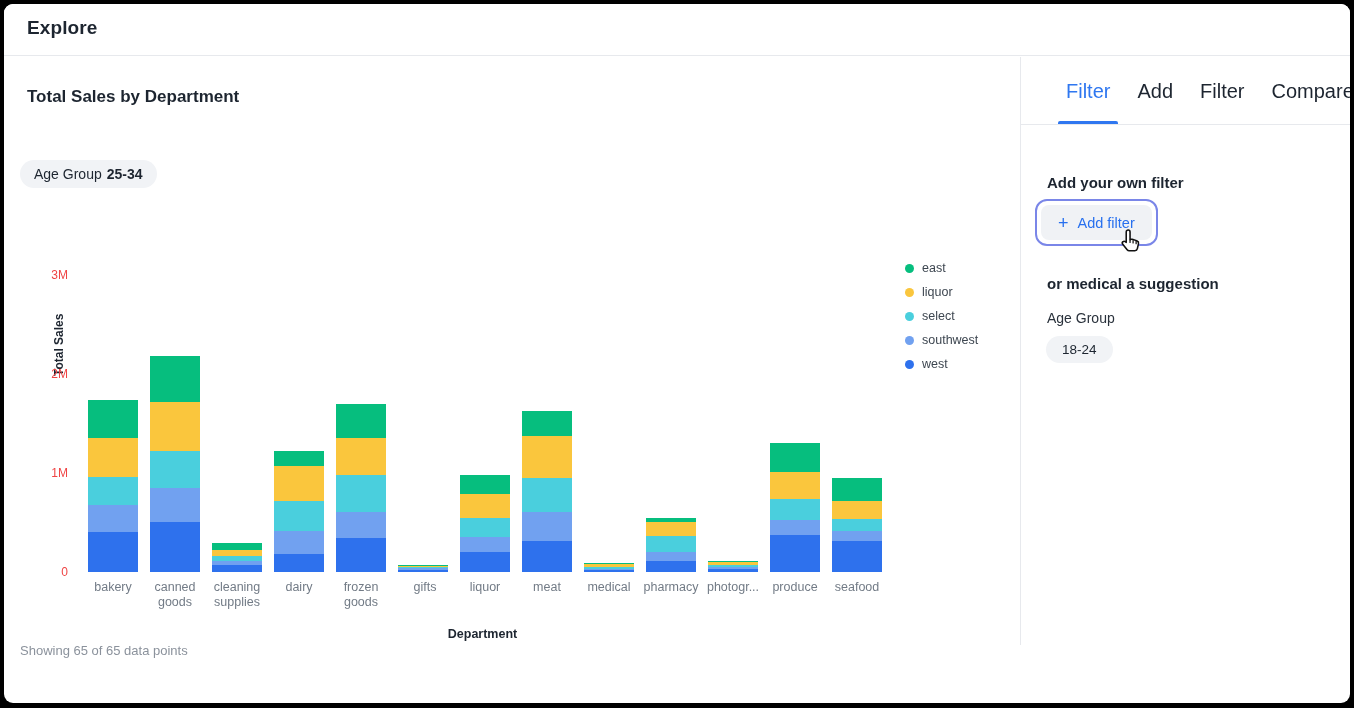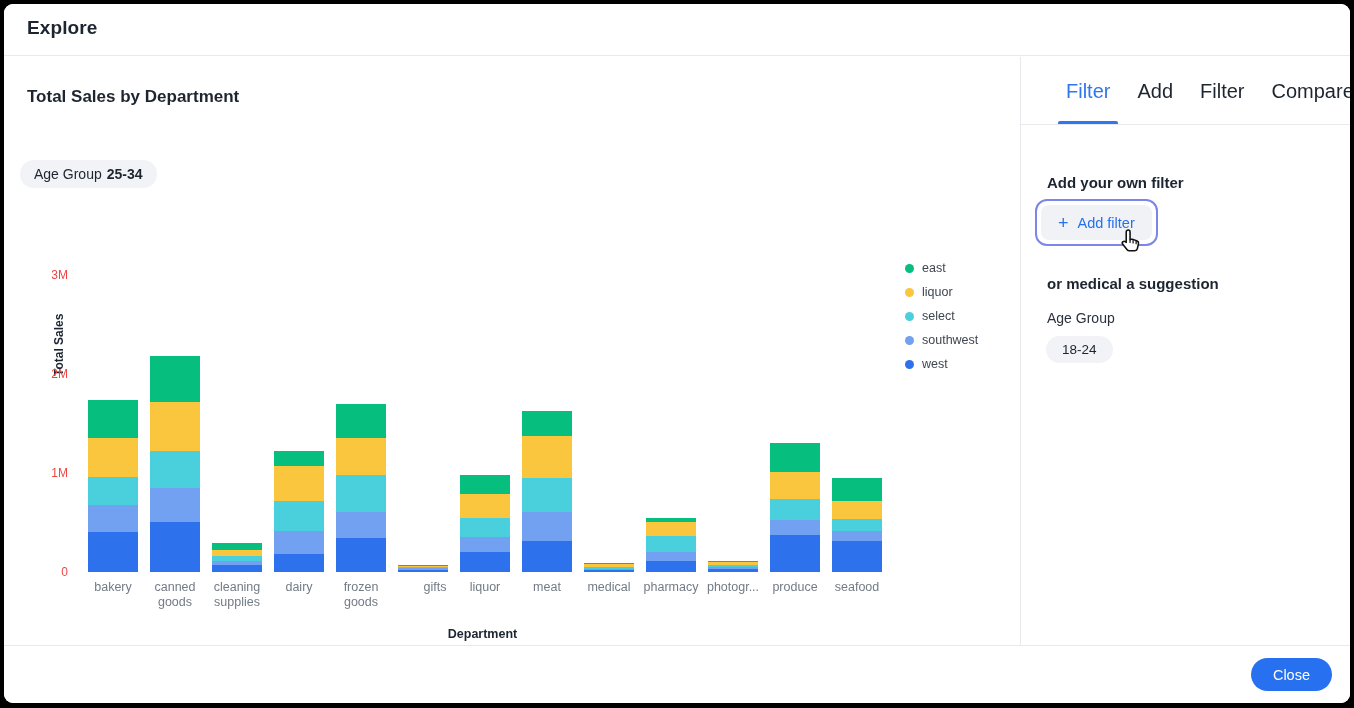--- a/index.html
+++ b/index.html
@@ -146,21 +146,21 @@
           <div class="seg" style="height: 34px; background: rgb(6, 190, 126);"></div>
         </div>
         <div class="xlab" style="left: 254px; top: 317px;">frozen goods</div>
         <div class="bar" style="left: 323px; width: 50px;">
           <div class="seg" style="height: 2px; background: rgb(46, 113, 237);"></div>
           <div class="seg" style="height: 2px; background: rgb(113, 161, 240);"></div>
           <div class="seg" style="height: 1px; background: rgb(74, 207, 221);"></div>
           <div class="seg" style="height: 1px; background: rgb(250, 198, 61);"></div>
           <div class="seg" style="height: 1px; background: rgb(6, 190, 126);"></div>
         </div>
-        <div class="xlab" style="left: 328px; top: 317px;">gifts</div>
+        <div class="xlab" style="left: 318px; top: 317px;">gifts</div>
         <div class="bar" style="left: 385px; width: 50px;">
           <div class="seg" style="height: 20px; background: rgb(46, 113, 237);"></div>
           <div class="seg" style="height: 15px; background: rgb(113, 161, 240);"></div>
           <div class="seg" style="height: 19px; background: rgb(74, 207, 221);"></div>
           <div class="seg" style="height: 24px; background: rgb(250, 198, 61);"></div>
           <div class="seg" style="height: 19px; background: rgb(6, 190, 126);"></div>
         </div>
         <div class="xlab" style="left: 378px; top: 317px;">liquor</div>
         <div class="bar" style="left: 447px; width: 50px;">
           <div class="seg" style="height: 31px; background: rgb(46, 113, 237);"></div>
@@ -259,17 +259,14 @@
     <svg class="cursor-icon" viewBox="0 0 24 24">
       <path d="M8.2 2.6c0-.95.77-1.7 1.7-1.7.94 0 1.7.75 1.7 1.7v6.9l1.2-.35c.45-.13 1-.1 1.4.06l3.7 1.5c.9.37 1.42 1.33 1.2 2.28l-1 4.5c-.23 1.05-1.15 1.8-2.22 1.8h-5.1c-.68 0-1.33-.3-1.76-.83l-3.9-4.8c-.58-.72-.48-1.77.23-2.35.58-.48 1.4-.5 2-.06l.85.63V2.6z" fill="#fff" stroke="#111" stroke-width="1.4" stroke-linejoin="round"></path>
       <path d="M11.6 12v-2.2M14.3 12.4V10M17 13v-2" stroke="#111" stroke-width="1.1" stroke-linecap="round"></path>
     </svg>
 
     <div class="section-heading h-suggest">or medical a suggestion</div>
     <div class="suggest-group">Age Group</div>
     <button class="suggest-chip">18-24</button>
   </div>
 
-  <div class="footer">
-    <button class="close-btn">Close</button>
-  </div>
 
 </div>
 
 </body></html>

